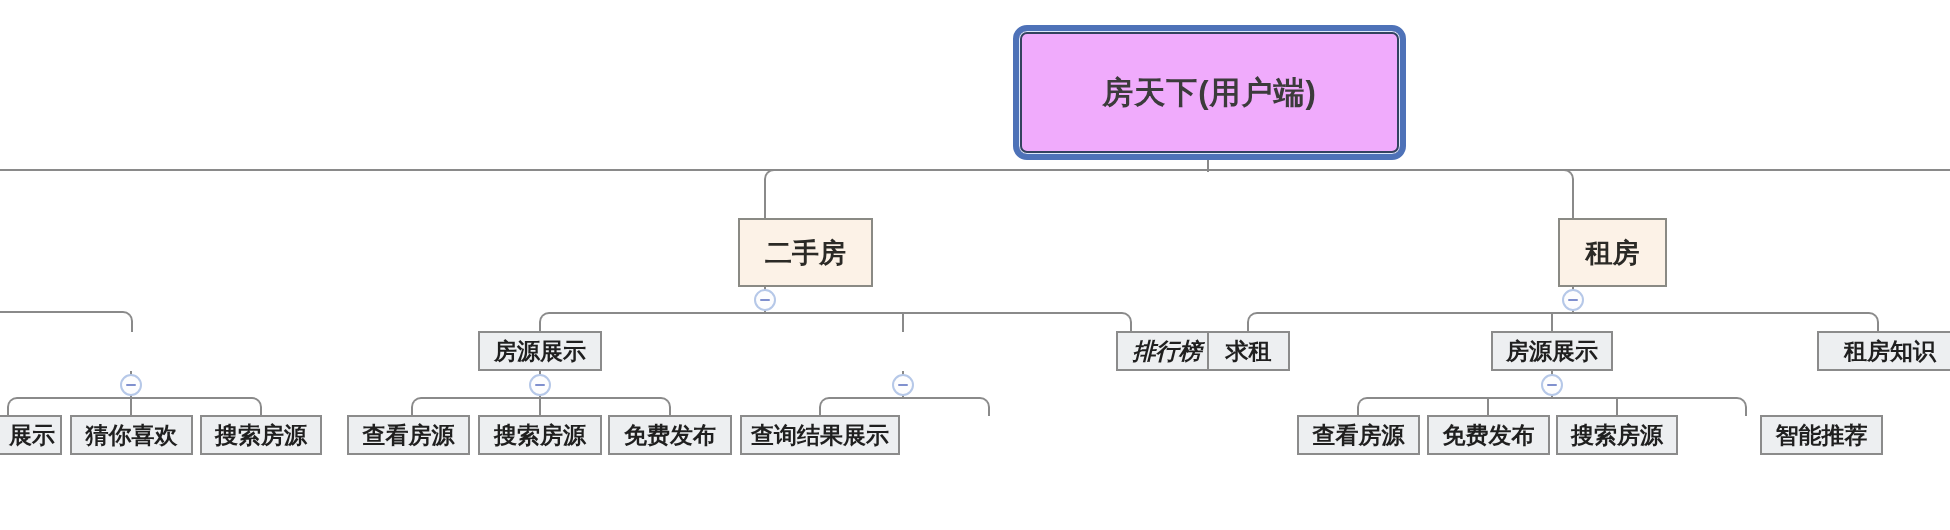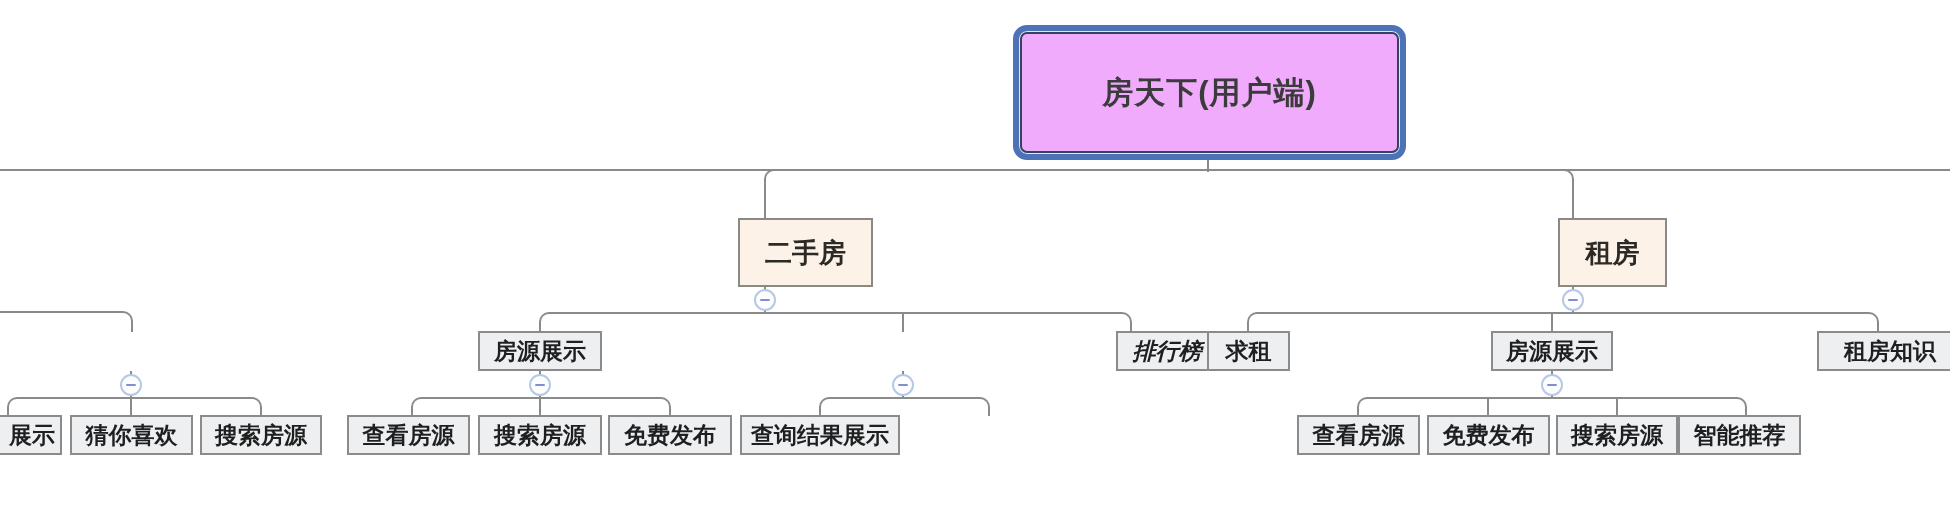--- a/index.html
+++ b/index.html
@@ -89,21 +89,21 @@
     <div class="node leaf clip-left" style="left: -61px; top: 415px; width: 123px; height: 40px;">展示</div>
     <div class="node leaf" style="left: 70px; top: 415px; width: 123px; height: 40px;">猜你喜欢</div>
     <div class="node leaf" style="left: 200px; top: 415px; width: 122px; height: 40px;">搜索房源</div>
     <div class="node leaf" style="left: 347px; top: 415px; width: 123px; height: 40px;">查看房源</div>
     <div class="node leaf" style="left: 478px; top: 415px; width: 124px; height: 40px;">搜索房源</div>
     <div class="node leaf" style="left: 608px; top: 415px; width: 124px; height: 40px;">免费发布</div>
     <div class="node leaf" style="left: 740px; top: 415px; width: 160px; height: 40px; font-family: Liberation Serif, serif;">查询结果展示</div>
     <div class="node leaf" style="left: 1297px; top: 415px; width: 123px; height: 40px;">查看房源</div>
     <div class="node leaf" style="left: 1427px; top: 415px; width: 123px; height: 40px;">免费发布</div>
     <div class="node leaf" style="left: 1556px; top: 415px; width: 122px; height: 40px;">搜索房源</div>
-    <div class="node leaf" style="left: 1678px; top: 415px; width: 123px; height: 40px;">智能推荐</div>
+    <div class="node leaf" style="left: 1760px; top: 415px; width: 123px; height: 40px;">智能推荐</div>
     <div class="minus" style="left: 754px; top: 289px;">
       <div class="dash"></div>
     </div>
     <div class="minus" style="left: 1562px; top: 289px;">
       <div class="dash"></div>
     </div>
     <div class="minus" style="left: 120px; top: 374px;">
       <div class="dash"></div>
     </div>
     <div class="minus" style="left: 529px; top: 374px;">

